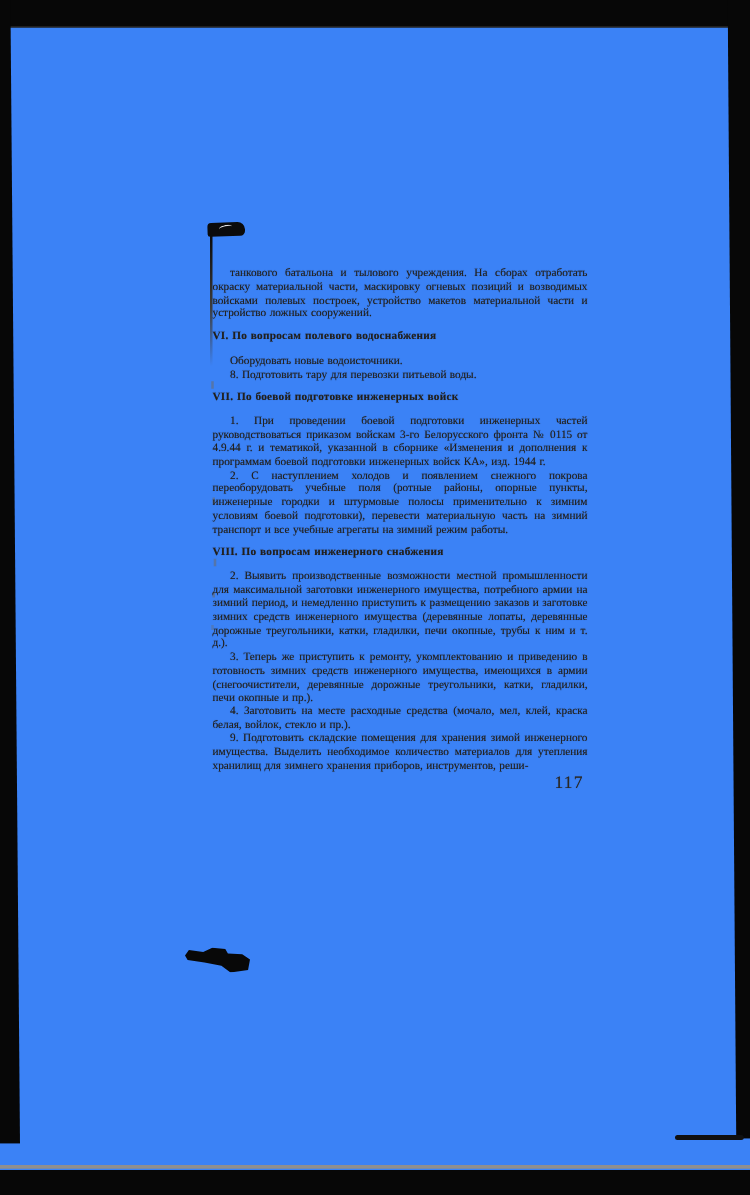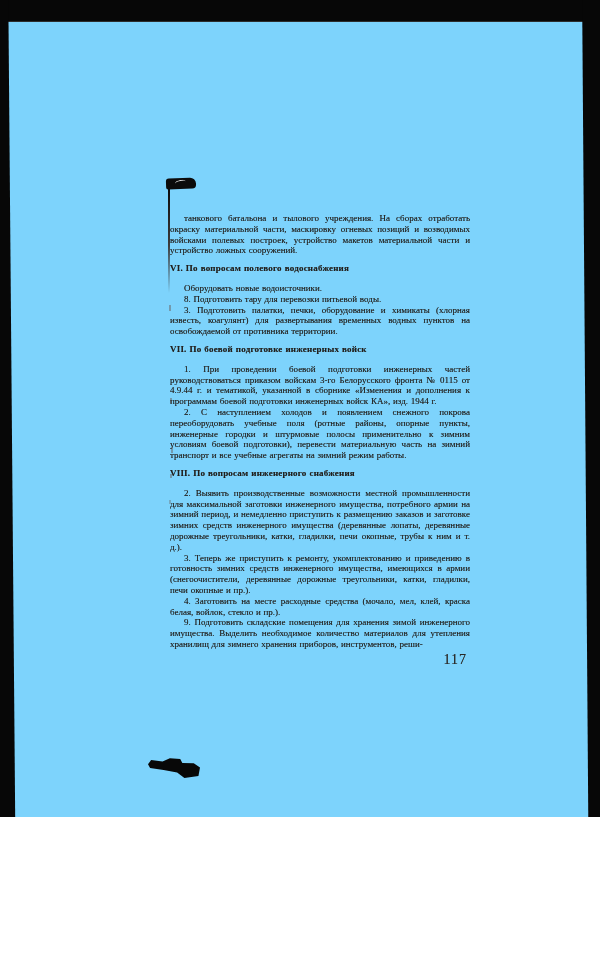--- a/index.html
+++ b/index.html
@@ -1,18 +1,18 @@
 <!DOCTYPE html>
 <html><head>
 <meta charset="utf-8">
 <style>
   html,body { margin:0; padding:0; background:#ffffff; }
   .stage {
-    position:relative; width:600px; height:817px; overflow:hidden;
-    background:#7dd3fc;
+    position:relative; width:600px; height:956px; overflow:hidden;
+    background:#3b82f6;
     font-family:"Liberation Serif","DejaVu Serif",serif;
   }
   
   .strip { position:absolute; background:#070707; }
   .strip-top    { left:0; top:0; width:600px; height:21px; border-bottom:1px solid #2d2d2d; }
   .strip-left   { left:0; top:0; width:16px; height:915px;
                   clip-path:polygon(0 0,52% 0,100% 100%,0 100%); }
   .strip-right  { right:0; top:0; width:19px; height:911px;
                   clip-path:polygon(6% 0,100% 0,100% 100%,42% 100%); }
   .edge-gray    { position:absolute; left:0; top:932px; width:600px; height:3px; background:#8f8f8f; }
@@ -71,21 +71,20 @@
   <div class="dash dash5"></div>
   <div class="ink-blob"></div>
 
   <div class="text">
 
     <p>танкового батальона и тылового учреждения. На сборах отработать окраску материальной части, маскировку огневых позиций и возводимых войсками полевых построек, устройство макетов материальной части и устройство ложных сооружений.</p>
 
     <h3>VI. По вопросам полевого водоснабжения</h3>
     <p>Оборудовать новые водоисточники.</p>
     <p>8. Подготовить тару для перевозки питьевой воды.</p>
-    <p>3. Подготовить палатки, печки, оборудование и химикаты (хлорная известь, коагулянт) для развертывания временных водных пунктов на освобождаемой от противника территории.</p>
 
     <h3>VII. По боевой подготовке инженерных войск</h3>
     <p>1. При проведении боевой подготовки инженерных частей руководствоваться приказом войскам 3-го Белорусского фронта № 0115 от 4.9.44 г. и тематикой, указанной в сборнике «Изменения и дополнения к программам боевой подготовки инженерных войск КА», изд. 1944 г.</p>
     <p>2. С наступлением холодов и появлением снежного покрова переоборудовать учебные поля (ротные районы, опорные пункты, инженерные городки и штурмовые полосы применительно к зимним условиям боевой подготовки), перевести материальную часть на зимний транспорт и все учебные агрегаты на зимний режим работы.</p>
 
     <h3>VIII. По вопросам инженерного снабжения</h3>
     <p>2. Выявить производственные возможности местной промышленности для максимальной заготовки инженерного имущества, потребного армии на зимний период, и немедленно приступить к размещению заказов и заготовке зимних средств инженерного имущества (деревянные лопаты, деревянные дорожные треугольники, катки, гладилки, печи окопные, трубы к ним и т. д.).</p>
     <p>3. Теперь же приступить к ремонту, укомплектованию и приведению в готовность зимних средств инженерного имущества, имеющихся в армии (снегоочистители, деревянные дорожные треугольники, катки, гладилки, печи окопные и пр.).</p>
     <p>4. Заготовить на месте расходные средства (мочало, мел, клей, краска белая, войлок, стекло и пр.).</p>
     <p>9. Подготовить складские помещения для хранения зимой инженерного имущества. Выделить необходимое количество материалов для утепления хранилищ для зимнего хранения приборов, инструментов, реши-</p>

